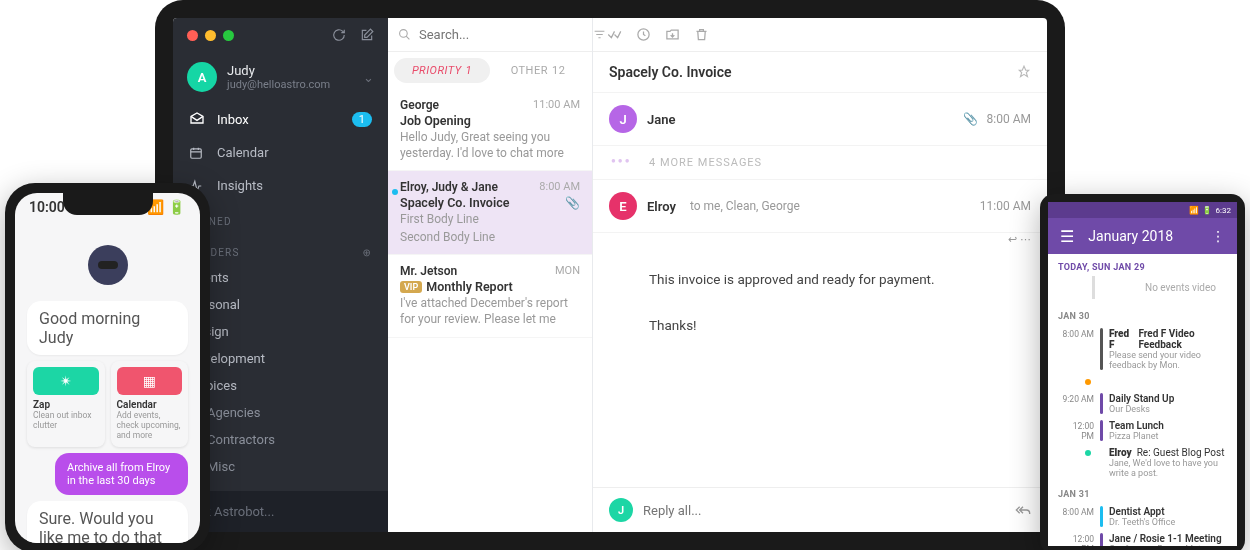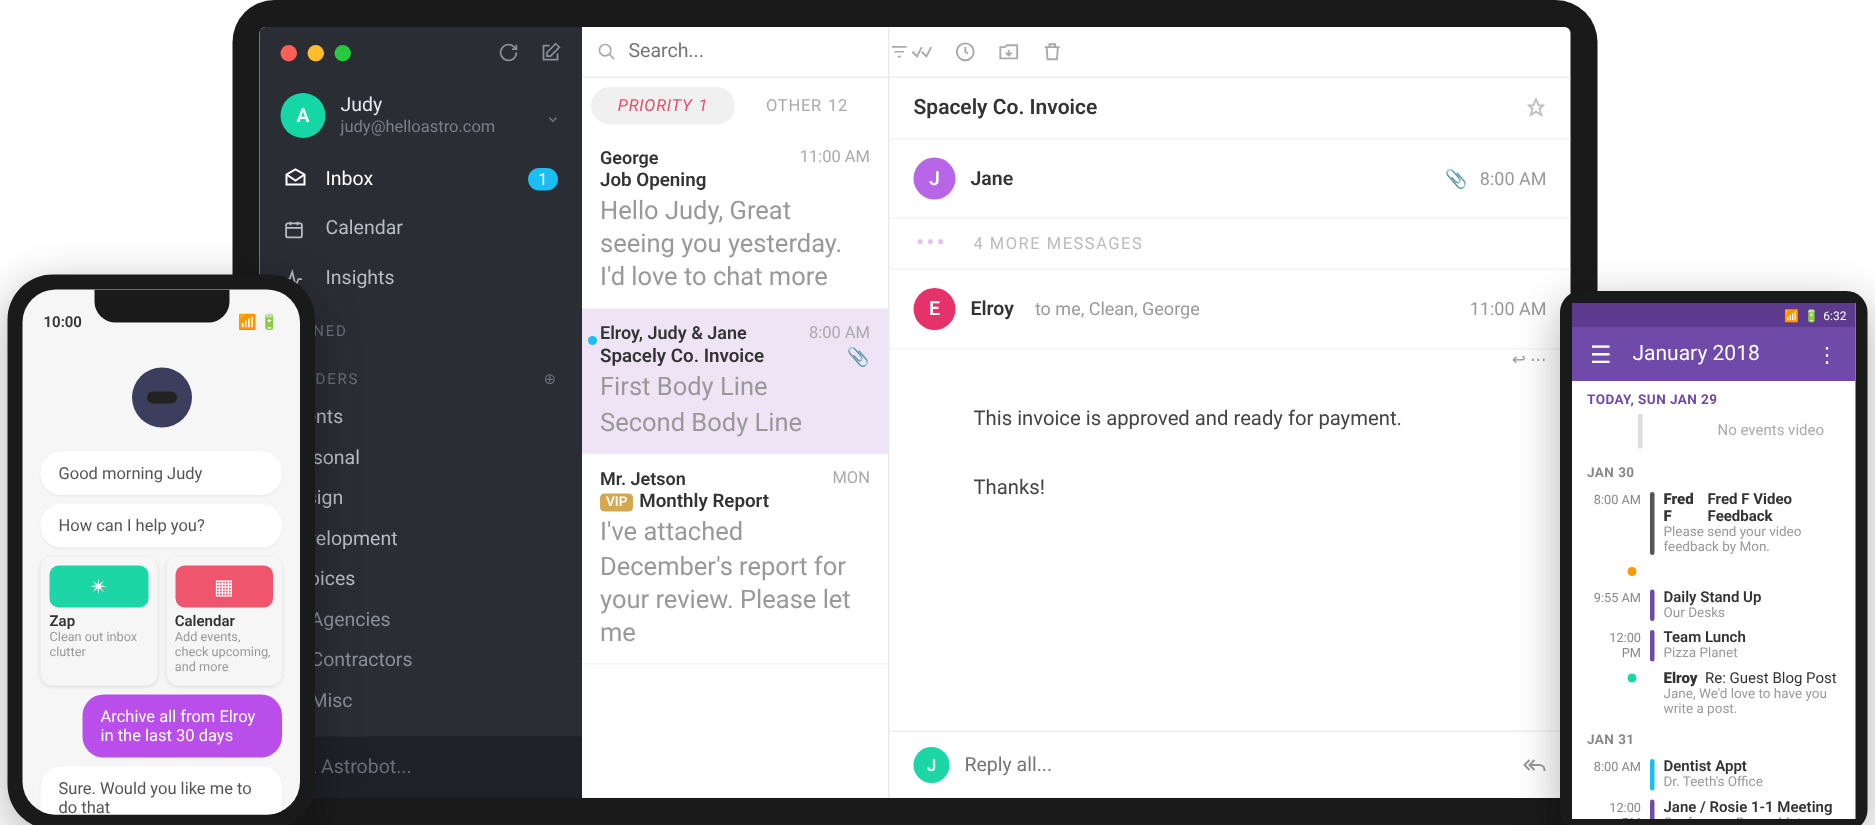--- a/index.html
+++ b/index.html
@@ -39,21 +39,21 @@
 .tab.active { background: #f0f0f0; font-style: italic; }
 .tab.prio { color: #e94b6a; } .tab.other { color: #aaa; }
 .tab .cnt { margin-left: 4px; }
 .msg { padding: 9px 12px; border-bottom: 1px solid #f5f5f5; position: relative; cursor: pointer; }
 .msg.selected { background: #eee4f5; }
 .msg .dot { position: absolute; left: 4px; top: 18px; width: 6px; height: 6px; background: #1cbdf0; border-radius: 50%; }
 .msg-hdr { display: flex; justify-content: space-between; font-size: 12px; }
 .msg-from { font-weight: 600; color: #333; }
 .msg-time { color: #aaa; font-size: 11px; }
 .msg-subj { font-weight: 600; font-size: 12.5px; color: #333; margin-top: 1px; display:flex; align-items:center; gap:4px;}
-.msg-prev { font-size: 17px; color: #999; margin-top: 2px; line-height: 1.3; }
+.msg-prev { font-size: 12px; color: #999; margin-top: 2px; line-height: 1.3; }
 .vip { background:#d4a84f; color:#fff; font-size:9px; padding:1px 4px; border-radius:3px; font-weight:600;}
 .attach-ico { color:#bbb; font-size:12px; margin-left:auto;}
 
 .thread { flex: 1; display: flex; flex-direction: column; }
 .thread-toolbar { height: 34px; display: flex; align-items: center; gap: 14px; padding: 0 14px; border-bottom: 1px solid #eee; color: #aaa; }
 .thread-header { padding: 12px 16px; display: flex; align-items: center; justify-content: space-between; border-bottom: 1px solid #f3f3f3; }
 .thread-subj { font-weight: 600; font-size: 14px; color: #333; }
 .th-row { display: flex; align-items: center; padding: 12px 16px; gap: 10px; border-bottom: 1px solid #f3f3f3; }
 .avatar-c { width: 28px; height: 28px; border-radius: 50%; display: flex; align-items: center; justify-content: center; color: #fff; font-weight: 600; font-size: 13px; }
 .av-j { background: #b666e6; } .av-e { background: #e6326a; } .av-g { background:#1cd6a5;}
@@ -64,24 +64,24 @@
 .more-msgs::before { content:"●●●"; position:absolute; left:18px; color:#e0c4f0; font-size:8px; letter-spacing:2px;}
 .body-txt { padding: 14px 16px 14px 56px; font-size: 13.5px; color: #444; line-height: 1.7; flex: 1; }
 .reply-row { display: flex; align-items: center; padding: 10px 16px; gap: 10px; border-top: 1px solid #eee; }
 .reply-row input { border: none; outline: none; flex: 1; font-size: 13px; color: #888; }
 .act-icons { margin-left:auto; color:#999; font-size:11px;}
 
 
 .phone-l { position: absolute; left: 5px; top: 183px; width: 205px; height: 370px; background: #1a1a1a; border-radius: 30px; padding: 10px; box-shadow: 0 8px 30px rgba(0,0,0,.3); }
 .phone-l-screen { background: #f6f6f7; width: 100%; height: 100%; border-radius: 22px; overflow: hidden; position: relative; }
 .notch { position: absolute; top: 0; left: 50%; transform: translateX(-50%); width: 90px; height: 22px; background: #1a1a1a; border-radius: 0 0 14px 14px; z-index: 5; }
-.p-status { height: 28px; display: flex; justify-content: space-between; align-items: flex-end; padding: 0 14px; font-size: 10px; font-weight: 600; color: #333; }
+.p-status { height: 28px; display: flex; justify-content: space-between; align-items: center; padding: 0 14px; font-size: 14px; font-weight: 600; color: #333; }
 .astro-logo { margin: 24px auto 16px; width: 40px; height: 40px; background: #3b3e5c; border-radius: 50%; display: flex; align-items: center; justify-content: center; position: relative; }
 .astro-logo::before { content:""; width:20px; height:8px; background:#222; border-radius:6px; position:absolute; }
-.chat-bubble { background: #fff; border-radius: 14px; padding: 8px 12px; margin: 6px 12px; font-size: 11px; color: #555; box-shadow: 0 1px 2px rgba(0,0,0,.05); }
+.chat-bubble { background: #fff; border-radius: 14px; padding: 8px 12px; margin: 6px 12px; font-size: 16px; color: #555; box-shadow: 0 1px 2px rgba(0,0,0,.05); }
 .chat-bubble.gray { background:#fff; }
 .cards { display: flex; gap: 6px; padding: 0 12px; margin: 6px 0; }
 .card { flex: 1; border-radius: 8px; padding: 6px; box-shadow: 0 1px 3px rgba(0,0,0,.1); }
 .card-ico { height: 28px; display: flex; align-items: center; justify-content: center; border-radius: 6px; color: #fff; margin-bottom: 4px; font-size:14px;}
 .card.zap .card-ico { background: #1cd6a5; } .card.cal .card-ico { background: #f0556e; }
 .card-title { font-size: 10px; font-weight: 600; color: #333; }
 .card-sub { font-size: 8.5px; color: #999; line-height: 1.2; }
 .user-bubble { background: #b94eeb; color: #fff; border-radius: 14px; padding: 8px 12px; margin: 6px 12px 6px 40px; font-size: 11px; }
 
 
@@ -299,21 +299,20 @@
 
 <div class="phone-l">
 <div class="phone-l-screen">
   <div class="notch"></div>
   <div class="p-status">
     <span>10:00</span>
     <span>📶 🔋</span>
   </div>
   <div class="astro-logo"></div>
   <div class="chat-bubble">Good morning Judy</div>
-  <div class="chat-bubble">How can I help you?</div>
   <div class="cards">
     <div class="card zap">
       <div class="card-ico">✴</div>
       <div class="card-title">Zap</div>
       <div class="card-sub">Clean out inbox clutter</div>
     </div>
     <div class="card cal">
       <div class="card-ico">▦</div>
       <div class="card-title">Calendar</div>
       <div class="card-sub">Add events, check upcoming, and more</div>
@@ -349,21 +348,21 @@
           </div>
           <div class="ev-sub">Please send your video feedback by Mon.</div>
         </div>
   </div>
   <div class="event" style="padding-left:10px;">
     <div class="ev-time"><span class="ev-dot" style="background:#f90;"></span></div>
     <div style="width:3px"></div>
         <div class="ev-content"></div>
   </div>
   <div class="event">
-    <div class="ev-time">9:55 AM</div>
+    <div class="ev-time">9:20 AM</div>
     <div class="ev-bar" style="background:#6f4aa8"></div>
     <div class="ev-content">
           <div class="ev-title">Daily Stand Up</div>
           <div class="ev-sub">Our Desks</div>
         </div>
   </div>
   <div class="event">
     <div class="ev-time">12:00 PM</div>
     <div class="ev-bar" style="background:#6f4aa8"></div>
     <div class="ev-content">

